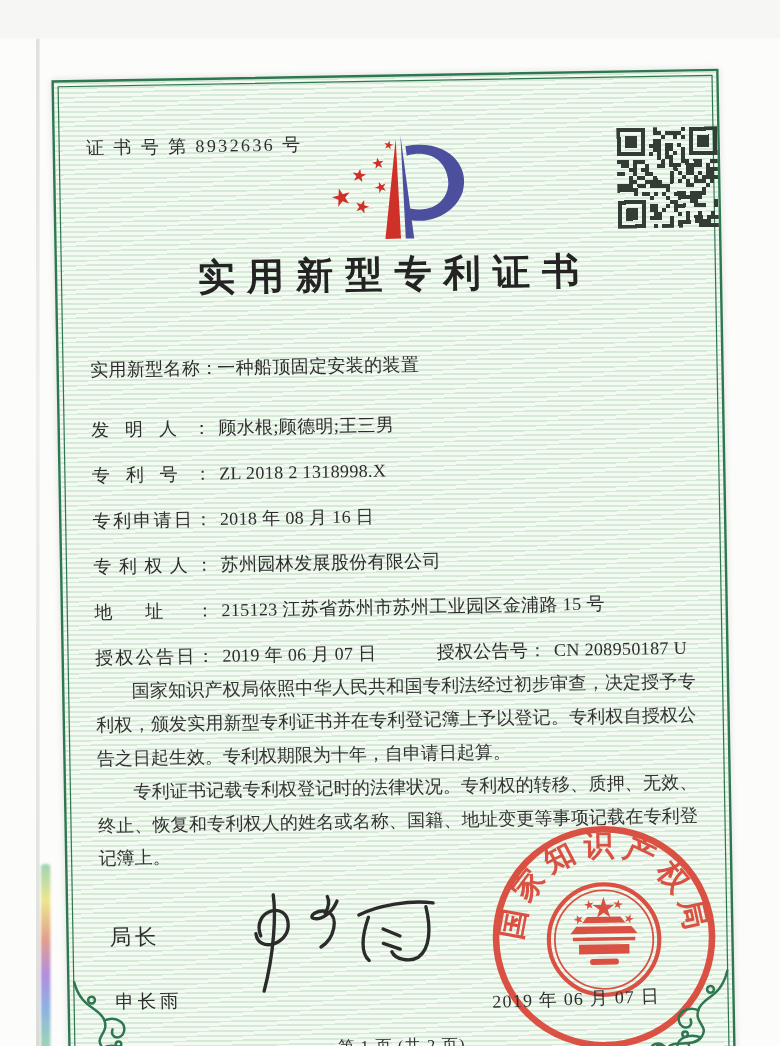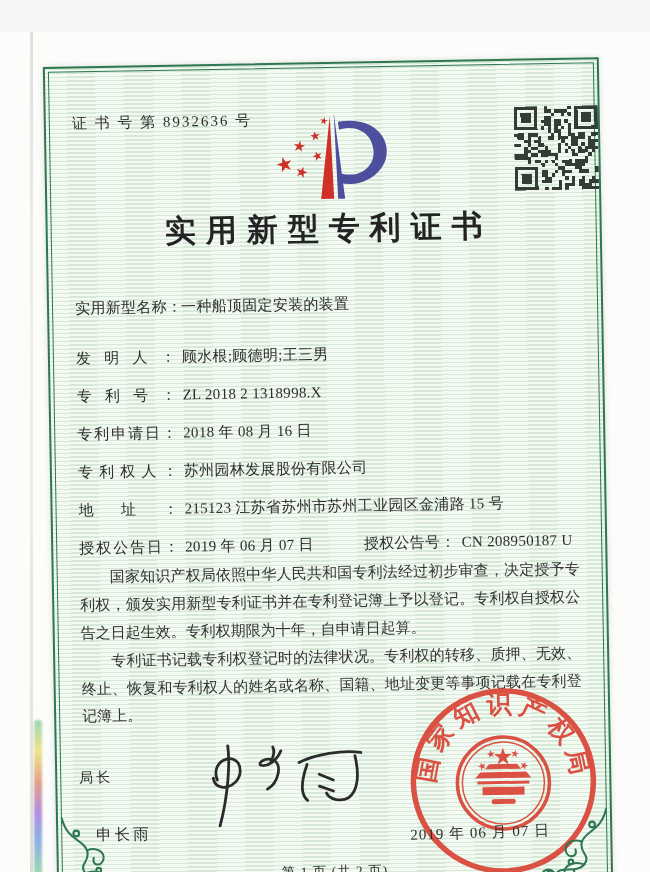--- a/index.html
+++ b/index.html
@@ -66,21 +66,21 @@
   }
   .val{margin-left:6px;}
   .grant-no-lbl{width:auto;margin-left:46px;text-align-last:auto;}
   
   .paras{
     position:absolute;left:26px;top:496px;width:500px;
     font-size:15px;line-height:1.86;color:#333;text-align:justify;
   }
   .paras p{margin:0;text-indent:2em;}
   
-  .officer-title{position:absolute;left:22px;top:701px;font-size:14px;letter-spacing:3px;color:#2d2d2d;}
+  .officer-title{position:absolute;left:34px;top:701px;font-size:18px;letter-spacing:3px;color:#2d2d2d;}
   .officer-name{position:absolute;left:38px;top:757px;font-size:15.5px;letter-spacing:3px;color:#2d2d2d;}
   .signature{position:absolute;left:138px;top:672px;width:180px;height:105px;}
   .seal{position:absolute;left:346px;top:620px;width:200px;height:200px;opacity:.92;}
   .seal-date{
     position:absolute;left:352px;top:762px;
     font-size:15px;color:#2e2e2e;letter-spacing:1px;white-space:nowrap;
     transform:rotate(-1deg);
   }
   .page-num{
     position:absolute;left:0;top:799px;width:100%;

